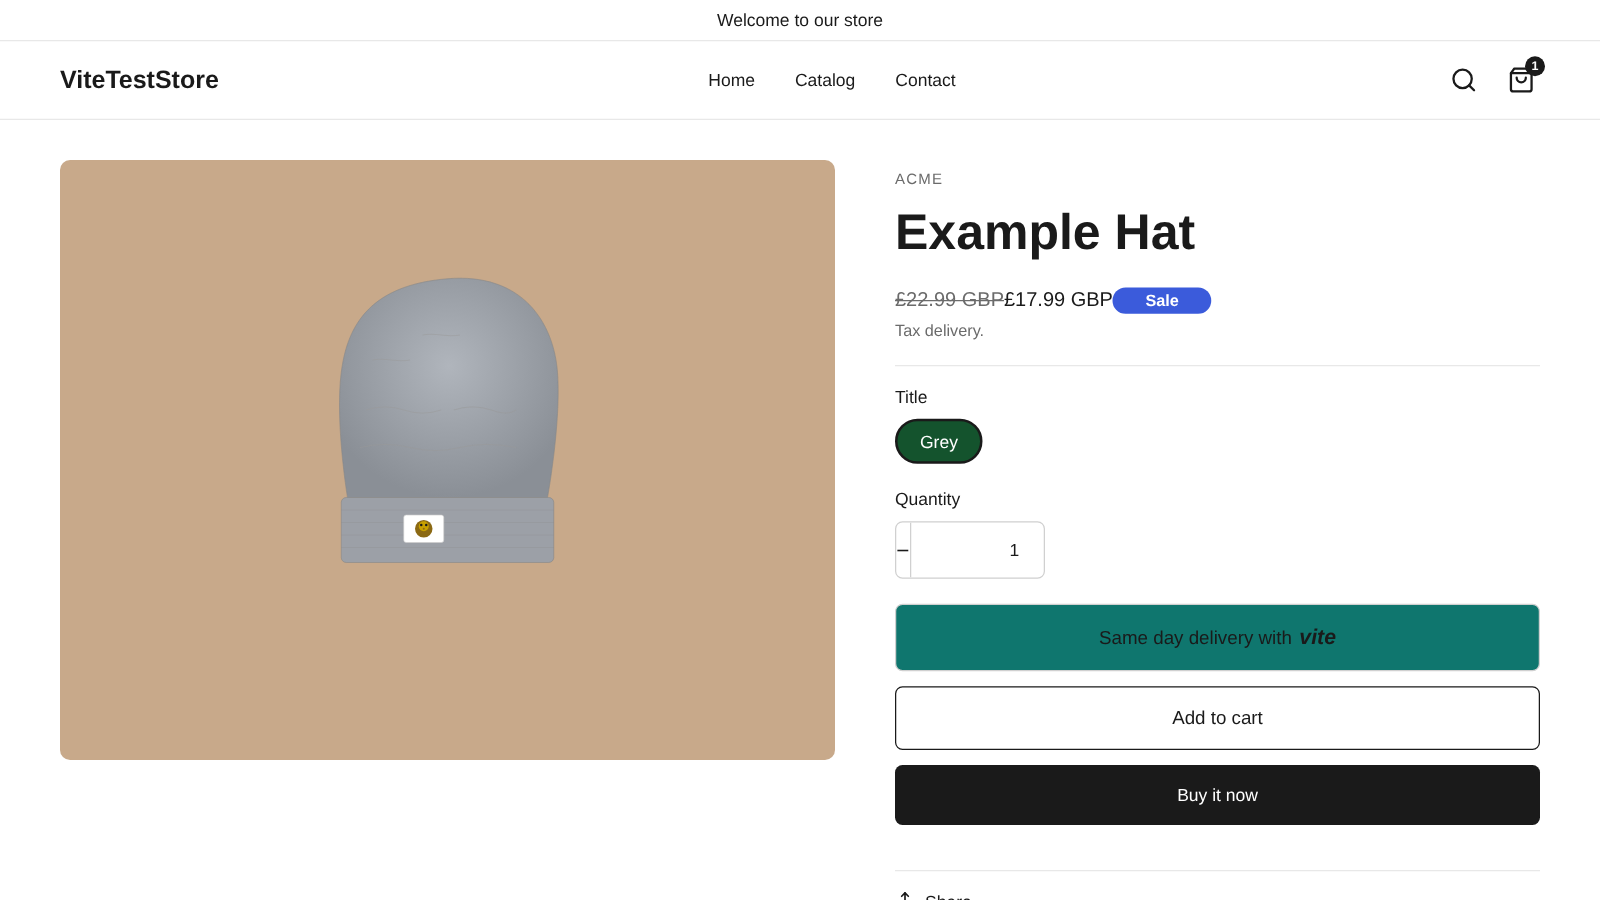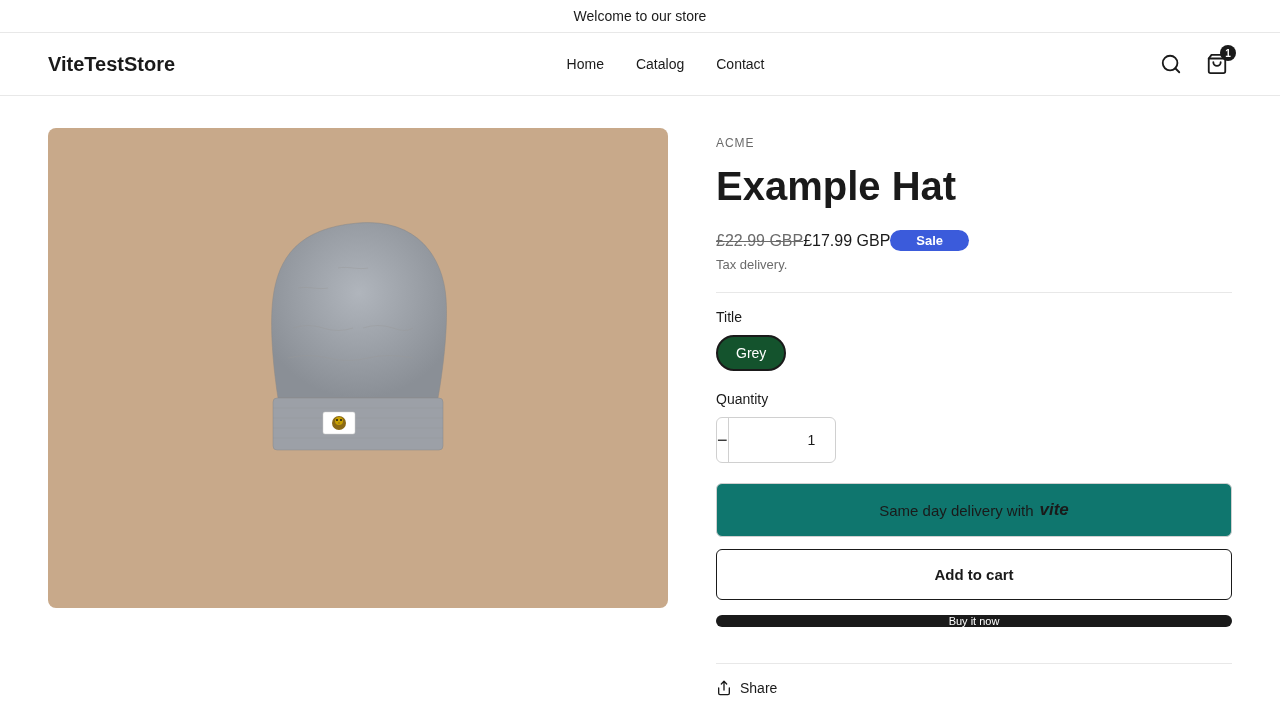--- a/index.html
+++ b/index.html
@@ -235,28 +235,29 @@
     .btn-add-to-cart {
       width: 100%;
       padding: 16px;
       border: 1px solid #1a1a1a;
       border-radius: 6px;
       background: #fff;
       font-size: 15px;
       color: #1a1a1a;
       cursor: pointer;
       margin-bottom: 12px;
-      font-weight: 700;
+      font-weight: 400;
     }
     .btn-buy-now {
       width: 100%;
+      padding: 16px;
       border: none;
-      border-radius: 16px;
+      border-radius: 6px;
       background: #1a1a1a;
-      font-size: 11px;
+      font-size: 14px;
       color: #fff;
       cursor: pointer;
       margin-bottom: 20px;
       font-weight: 500;
     }
     .share-row {
       display: flex;
       align-items: center;
       gap: 8px;
       color: #1a1a1a;

